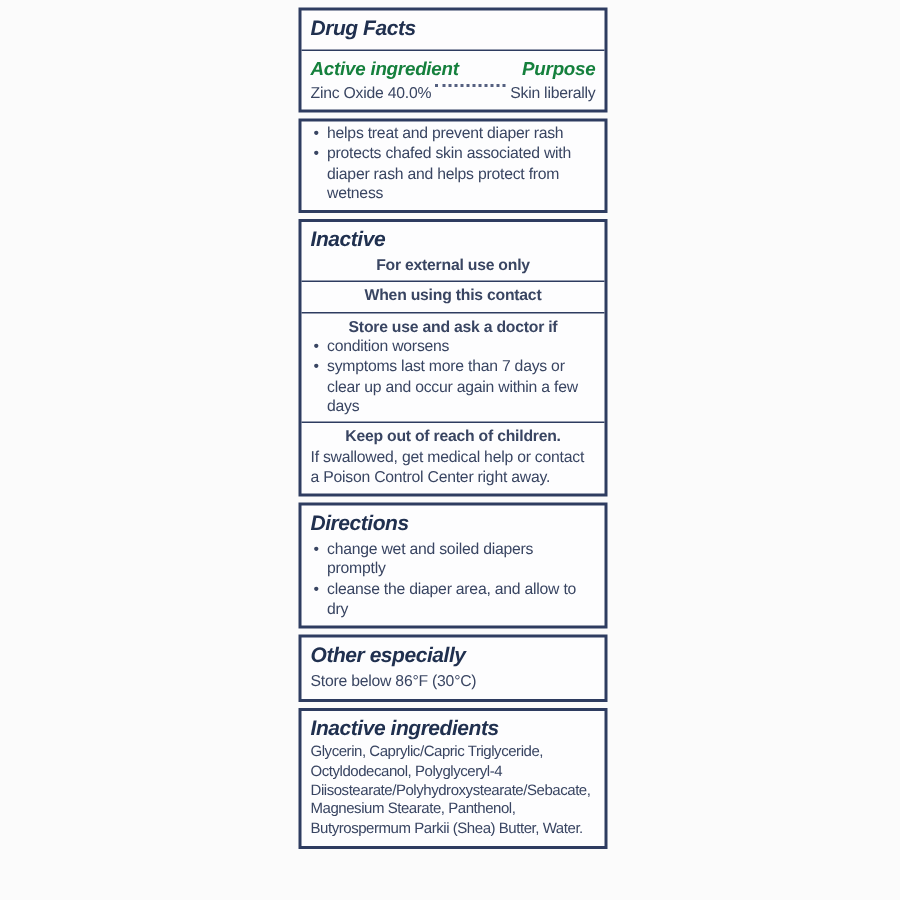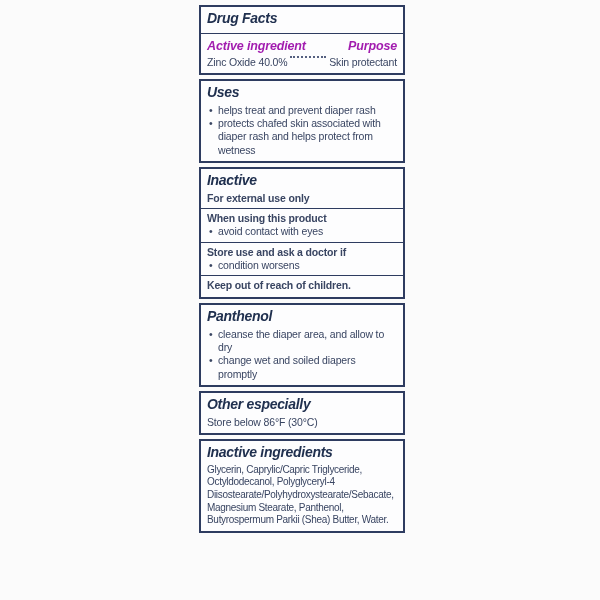--- a/index.html
+++ b/index.html
@@ -28,76 +28,76 @@
     letter-spacing:-0.3px;
     padding:1px 0 2px;
   }
   .rule {
     height:0; border-top:1.5px solid #2e3c60;
     margin:3px -6px 3px;
   }
   .ai-header {
     display:flex; justify-content:space-between;
     font-style:italic; font-weight:bold;
-    font-size:12.5px; color:#a21caf;
+    font-size:12.5px; color:#15803d;
     padding:2px 0 1px;
   }
   .dotrow { display:flex; align-items:flex-start; }
   .dotfill {
     flex:1;
     border-bottom:2px dotted #556080;
     margin:0 3px 3px;
   }
   .bullet { position:relative; padding-left:11px; }
   .bullet::before { content:"\2022"; position:absolute; left:2px; }
-  .bold-head { font-weight:bold; }
+  .bold-head { font-weight:bold;text-align:center; }
   .inactive-text { font-size:10px; letter-spacing:-0.3px; overflow-wrap:break-word; }
 </style>
 </head>
 <body>
 
 <div class="label-panel">
 
   <div class="section">
     <div class="section-title">Drug Facts</div>
     <div class="rule"></div>
     <div class="ai-header">
       <span>Active ingredient</span>
       <span>Purpose</span>
     </div>
     <div class="dotrow">
       <span>Zinc Oxide 40.0%</span>
       <span class="dotfill"></span>
-      <span>Skin protectant</span>
+      <span>Skin liberally</span>
     </div>
   </div>
 
   <div class="section">
-    <div class="section-title">Uses</div>
     <div class="bullet">helps treat and prevent diaper rash</div>
     <div class="bullet">protects chafed skin associated with diaper rash and helps protect from wetness</div>
   </div>
 
   <div class="section">
     <div class="section-title">Inactive</div>
     <div class="bold-head">For external use only</div>
     <div class="rule"></div>
-    <div class="bold-head">When using this product</div>
-    <div class="bullet">avoid contact with eyes</div>
+    <div class="bold-head">When using this contact</div>
     <div class="rule"></div>
     <div class="bold-head">Store use and ask a doctor if</div>
     <div class="bullet">condition worsens</div>
+    <div class="bullet">symptoms last more than 7 days or clear up and occur again within a few days</div>
     <div class="rule"></div>
     <div class="bold-head">Keep out of reach of children.</div>
+    <div>If swallowed, get medical help or contact a Poison Control Center right away.</div>
   </div>
 
   <div class="section">
-    <div class="section-title">Panthenol</div>
+    <div class="section-title">Directions</div>
+    <div class="bullet">change wet and soiled diapers promptly</div>
     <div class="bullet">cleanse the diaper area, and allow to dry</div>
-    <div class="bullet">change wet and soiled diapers promptly</div>
   </div>
 
   <div class="section">
     <div class="section-title">Other especially</div>
     <div>Store below 86°F (30°C)</div>
   </div>
 
   <div class="section">
     <div class="section-title">Inactive ingredients</div>
     <div class="inactive-text">Glycerin, Caprylic/Capric Triglyceride, Octyldodecanol, Polyglyceryl-4 Diisostearate/Polyhydroxystearate/Sebacate, Magnesium Stearate, Panthenol, Butyrospermum Parkii (Shea) Butter, Water.</div>

